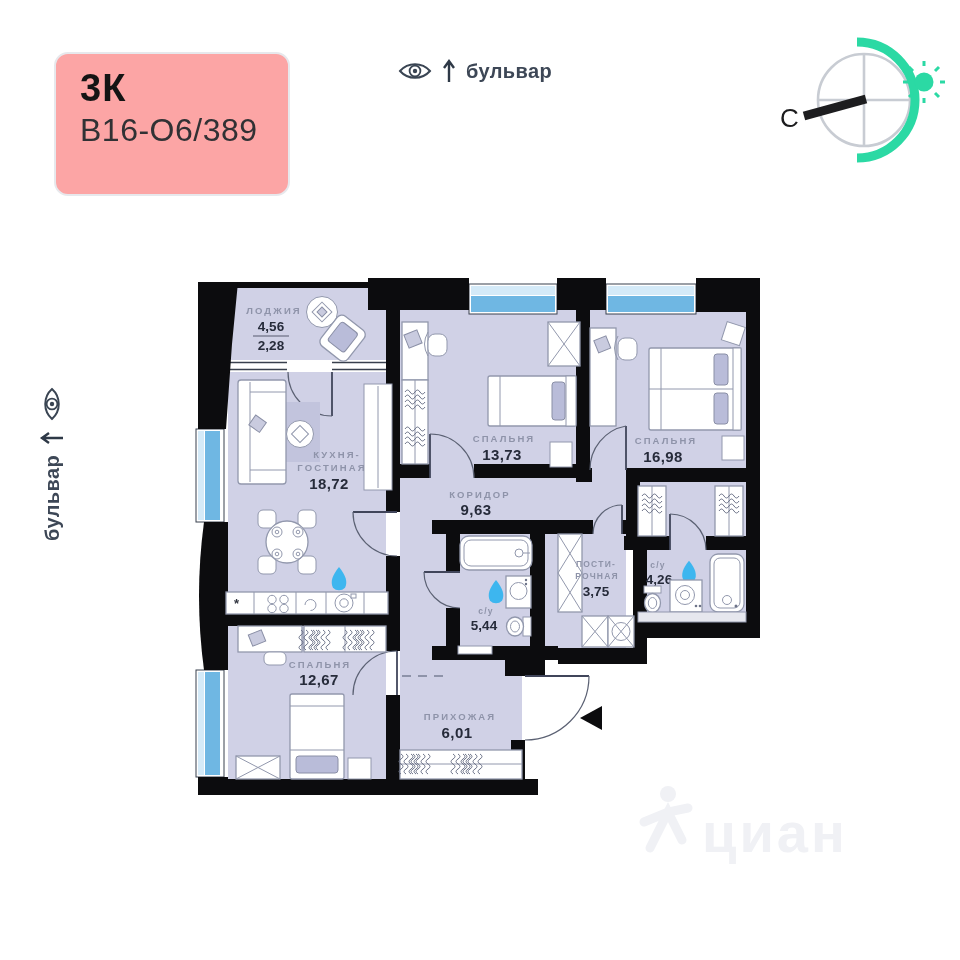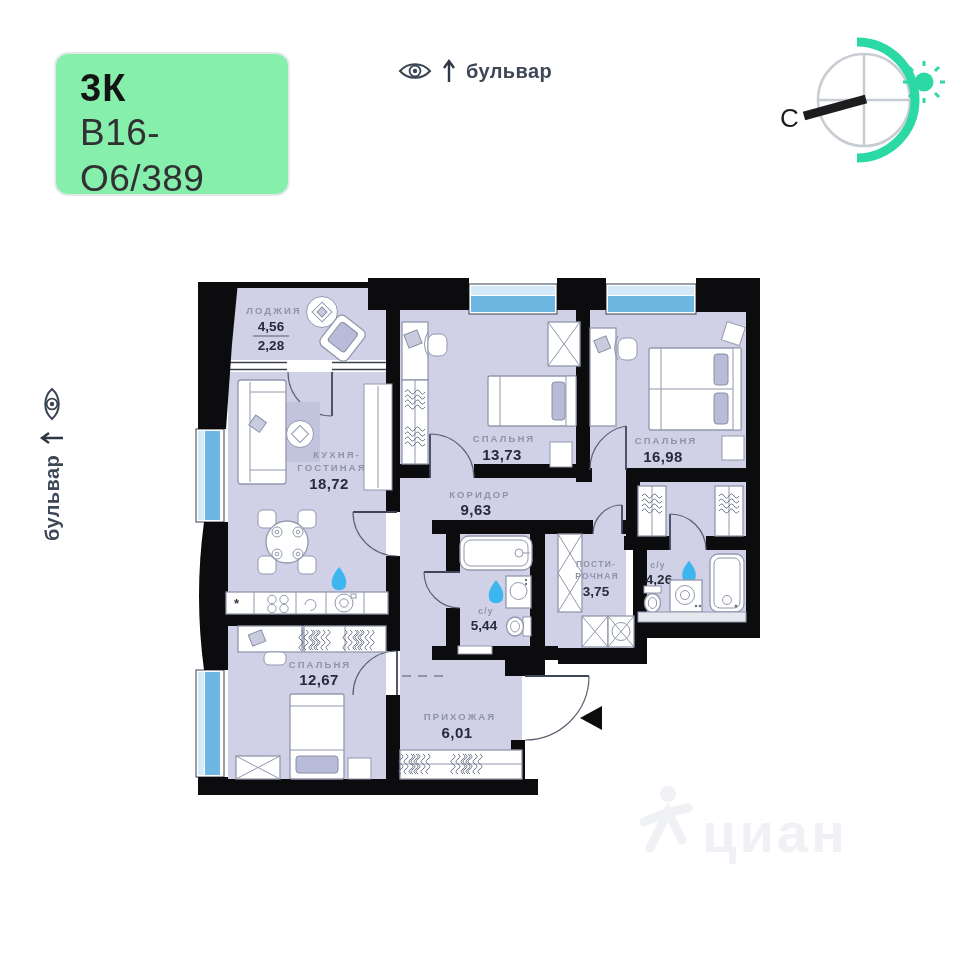--- a/index.html
+++ b/index.html
@@ -1,24 +1,24 @@
 <!DOCTYPE html>
 <html><head>
 <meta charset="utf-8">
 <style>
   html,body{margin:0;padding:0;background:#ffffff;width:960px;height:960px;overflow:hidden;
     font-family:"Liberation Sans","DejaVu Sans",sans-serif;}
   .abs{position:absolute;}
   
   .card{left:54px;top:52px;width:236px;height:144px;border:2px solid #e7e8ec;border-radius:14px;
-    background:#86efac;padding:14px 24px;box-sizing:border-box;}
+    background:#fca5a5;padding:14px 24px;box-sizing:border-box;}
   .card .t{font-size:38px;font-weight:800;color:#141414;letter-spacing:1px;line-height:1.1;}
   .card .a{font-size:29px;font-weight:400;color:#313134;line-height:1.3;}
   .card .a sup{font-size:17px;}
-  .card .c{font-size:37px;font-weight:400;color:#313134;line-height:1.25;letter-spacing:.5px;}
+  .card .c{font-size:32px;font-weight:400;color:#313134;line-height:1.25;letter-spacing:.5px;}
   
   .street{display:flex;align-items:center;gap:9px;color:#3d4756;font-weight:700;font-size:20px;letter-spacing:.4px;}
   .street-top{left:398px;top:58px;}
   .street-left-box{left:28px;top:378px;width:48px;height:172px;}
   .street-left-inner{position:absolute;left:-62px;top:62px;width:172px;height:48px;
     transform:rotate(-90deg);display:flex;align-items:center;gap:9px;justify-content:center;
     color:#3d4756;font-weight:700;font-size:20px;letter-spacing:.4px;}
   
   .compass{left:772px;top:28px;}
   

